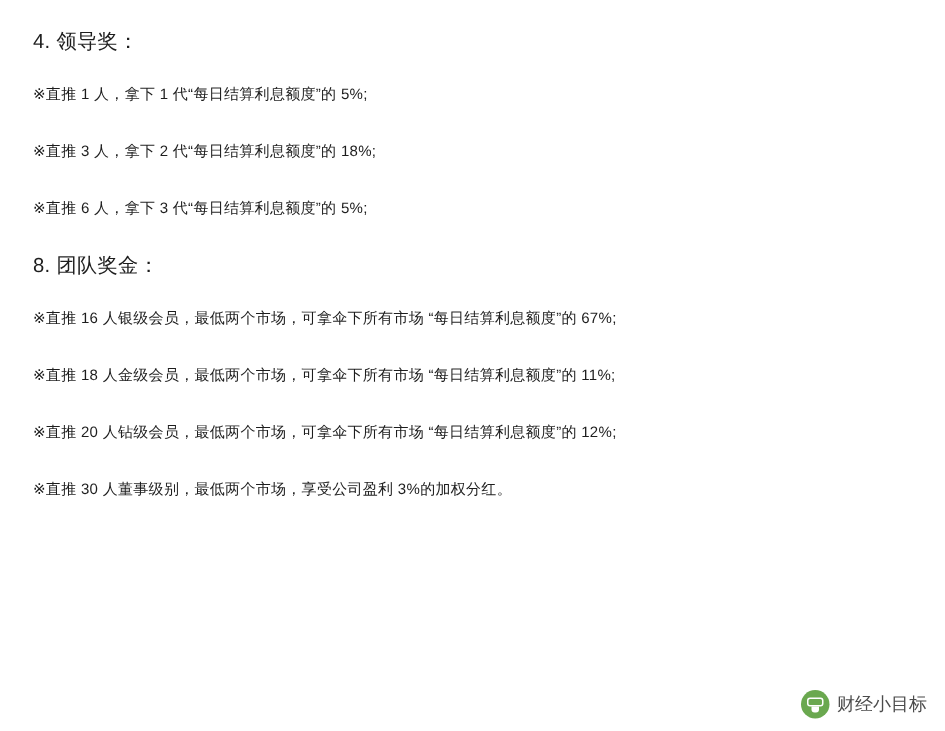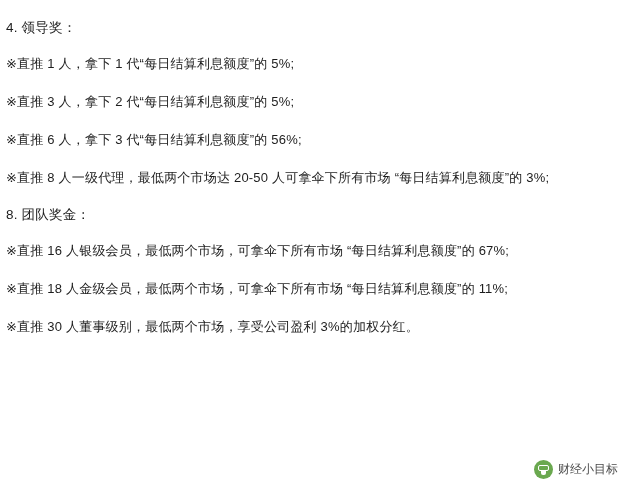--- a/index.html
+++ b/index.html
@@ -12,24 +12,24 @@
     background: #ffffff;
     font-family: "Liberation Sans", "DejaVu Sans", sans-serif;
     color: #1a1a1a;
     overflow: hidden;
   }
   .page {
     position: relative;
     width: 630px;
     height: 487px;
     box-sizing: border-box;
-    padding: 10px 14px 0 6px;
+    padding: 10px 14px 0 22px;
   }
   .para {
-    font-size: 13px;
+    font-size: 10px;
     line-height: 1.45;
     margin: 0 0 0 0;
     padding: 0;
     white-space: nowrap;
     color: #1d1d1d;
     letter-spacing: 0.2px;
   }
   .heading {
     height: 35px;
     display: flex;
@@ -90,28 +90,28 @@
     white-space: nowrap;
   }
 </style>
 </head>
 <body>
 
 <div class="page">
 
   <div class="para heading">4. 领导奖：</div>
   <div class="para item-first">※直推 1 人，拿下 1 代“每日结算利息额度”的 5%;</div>
-  <div class="para item">※直推 3 人，拿下 2 代“每日结算利息额度”的 5%;</div>
-  <div class="para item">※直推 6 人，拿下 3 代“每日结算利息额度”的 56%;</div>
+  <div class="para item">※直推 3 人，拿下 2 代“每日结算利息额度”的 18%;</div>
+  <div class="para item">※直推 6 人，拿下 3 代“每日结算利息额度”的 5%;</div>
 
-  <div class="para item-first">※直推 8 人一级代理，最低两个市场达 20-50 人可拿伞下所有市场 “每日结算利息额度”的 3%;</div>
 
   <div class="para heading">8. 团队奖金：</div>
   <div class="para item-first">※直推 16 人银级会员，最低两个市场，可拿伞下所有市场 “每日结算利息额度”的 67%;</div>
   <div class="para item">※直推 18 人金级会员，最低两个市场，可拿伞下所有市场 “每日结算利息额度”的 11%;</div>
+  <div class="para item">※直推 20 人钻级会员，最低两个市场，可拿伞下所有市场 “每日结算利息额度”的 12%;</div>
   <div class="para item">※直推 30 人董事级别，最低两个市场，享受公司盈利 3%的加权分红。</div>
 
   <div class="footer-badge">
     <span class="footer-logo"></span>
     <span class="footer-text">财经小目标</span>
   </div>
 
 </div>
 
 </body></html>

